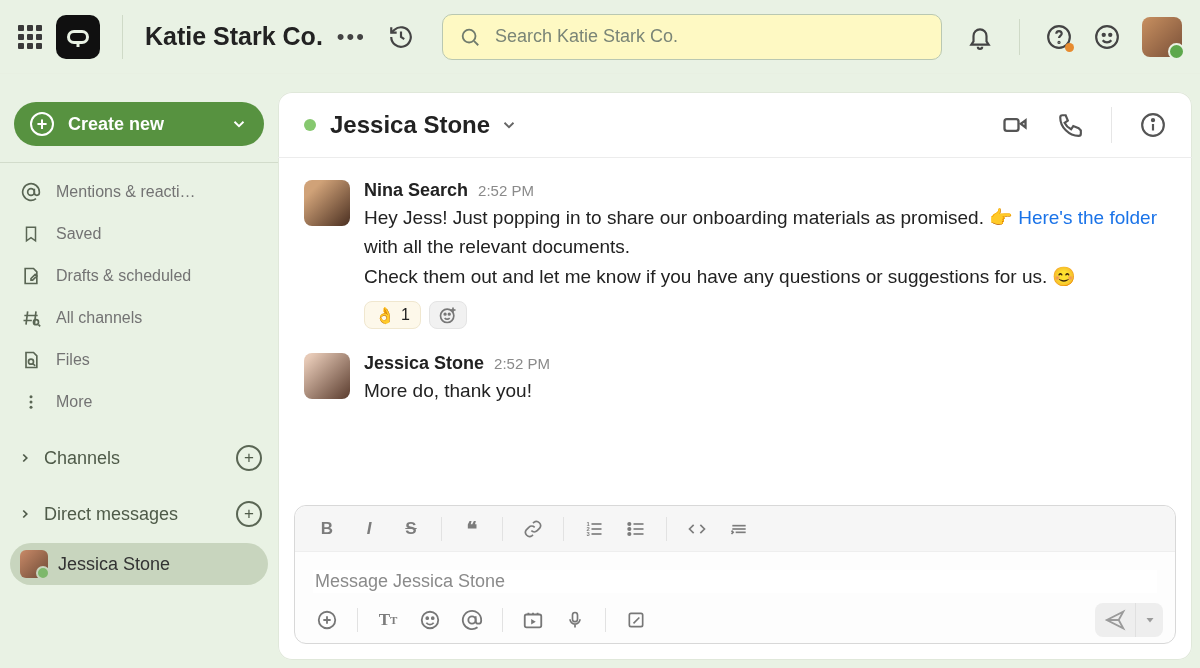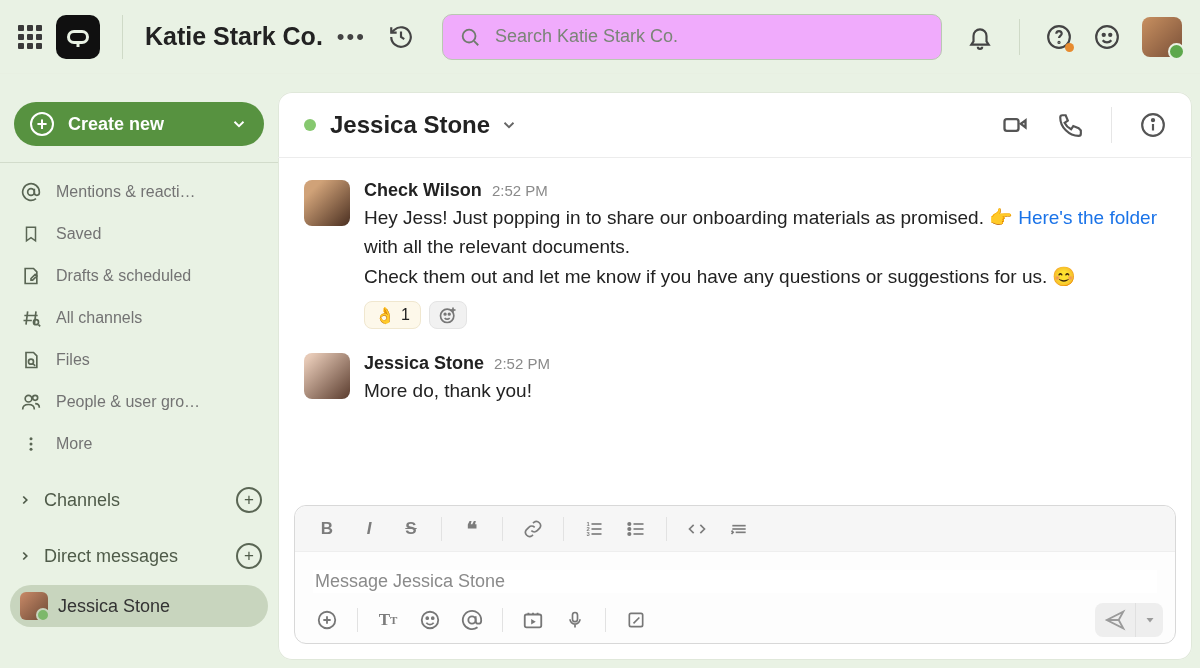--- a/index.html
+++ b/index.html
@@ -18,21 +18,21 @@
   }
   .dot-grid { width:24px; height:24px; display:grid; grid-template-columns:repeat(3,6px); grid-template-rows:repeat(3,6px); gap:3px; cursor:pointer;}
   .dot-grid span{background:#3a3a3a;width:6px;height:6px;border-radius:1px;}
   .logo {width:44px;height:44px;background:#101010;border-radius:10px;margin-left:14px;display:flex;align-items:center;justify-content:center;}
   .logo-inner{width:22px;height:14px;border:3px solid #e9f2e4;border-radius:7px;position:relative;}
   .logo-inner::after{content:"";position:absolute;left:50%;bottom:-6px;width:3px;height:6px;background:#e9f2e4;transform:translateX(-50%);}
   .sep {width:1px;height:44px;background:#cfdac7;margin:0 22px;}
   .workspace-name{font-size:25px;font-weight:700;color:#222;}
   .more-dots{margin-left:14px;font-size:22px;letter-spacing:2px;color:#444;cursor:pointer;}
   .history-icon{margin-left:22px;cursor:pointer;color:#444;}
-  .search-box{flex:0 0 500px;margin-left:28px;display:flex;align-items:center;height:46px;border:1px solid #b9c8b2;border-radius:10px;padding:0 16px;background:#f0abfc;}
+  .search-box{flex:0 0 500px;margin-left:28px;display:flex;align-items:center;height:46px;border:1px solid #b9c8b2;border-radius:10px;padding:0 16px;background:#fef9c3;}
   .search-box input{border:none;background:transparent;font-size:18px;flex:1;outline:none;color:#555;margin-left:12px;}
   .search-box input::placeholder{color:#7a8577;}
   .topbar-right{margin-left:auto;display:flex;align-items:center;gap:22px;}
   .icon-btn{cursor:pointer;color:#444;display:flex;align-items:center;justify-content:center;position:relative;}
   .help-dot{position:absolute;bottom:-2px;right:-2px;width:9px;height:9px;border-radius:50%;background:#e78b2f;}
   .avatar-top{width:40px;height:40px;border-radius:8px;background:linear-gradient(135deg,#c89060,#7a5038);position:relative;}
   .avatar-top::after{content:"";position:absolute;bottom:-3px;right:-3px;width:13px;height:13px;border-radius:50%;background:#5da84c;border:2px solid #e9f2e4;}
 
   
   .body{flex:1;display:flex;min-height:0;}
@@ -213,31 +213,20 @@
             <svg width="20" height="20" viewBox="0 0 24 24" fill="none" stroke="currentColor" stroke-width="2">
               <path d="M6 3h9l4 4v14H6z"></path>
               <circle cx="12" cy="14" r="3"></circle>
               <line x1="14.5" y1="16.5" x2="17" y2="19"></line>
             </svg>
           </span>
         <span class="lbl">Files</span>
       </div>
       <div class="nav-item">
         <span class="nav-ico">
-            <svg width="20" height="20" viewBox="0 0 24 24" fill="none" stroke="currentColor" stroke-width="2">
-              <circle cx="9" cy="8" r="4"></circle>
-              <path d="M2 21c0-4 3-6 7-6s7 2 7 6"></path>
-              <circle cx="17" cy="7" r="3"></circle>
-              <path d="M22 19c0-3-2-5-5-5"></path>
-            </svg>
-          </span>
-        <span class="lbl">People &amp; user gro…</span>
-      </div>
-      <div class="nav-item">
-        <span class="nav-ico">
             <svg width="18" height="20" viewBox="0 0 24 24" fill="currentColor">
               <circle cx="12" cy="5" r="2"></circle>
               <circle cx="12" cy="12" r="2"></circle>
               <circle cx="12" cy="19" r="2"></circle>
             </svg>
           </span>
         <span class="lbl">More</span>
       </div>
 
       <div class="section">
@@ -297,21 +286,21 @@
             </div>
         </div>
       </div>
 
       <div class="messages">
 
         <div class="msg">
           <div class="av nina"></div>
           <div class="content">
             <div class="hdr">
-              <span class="sender">Check Wilson</span>
+              <span class="sender">Nina Search</span>
               <span class="time">2:52 PM</span>
             </div>
             <div class="text">
               <span>Hey Jess! Just popping in to share our onboarding materials as promised. </span><span>👉</span>
               <a href="#">Here's the folder</a><span> with all the relevant documents.</span><br>
               <span>Check them out and let me know if you have any questions or suggestions for us. </span><span>😊</span>
             </div>
             <div class="reactions">
               <div class="react">
                 <span>👌</span>

